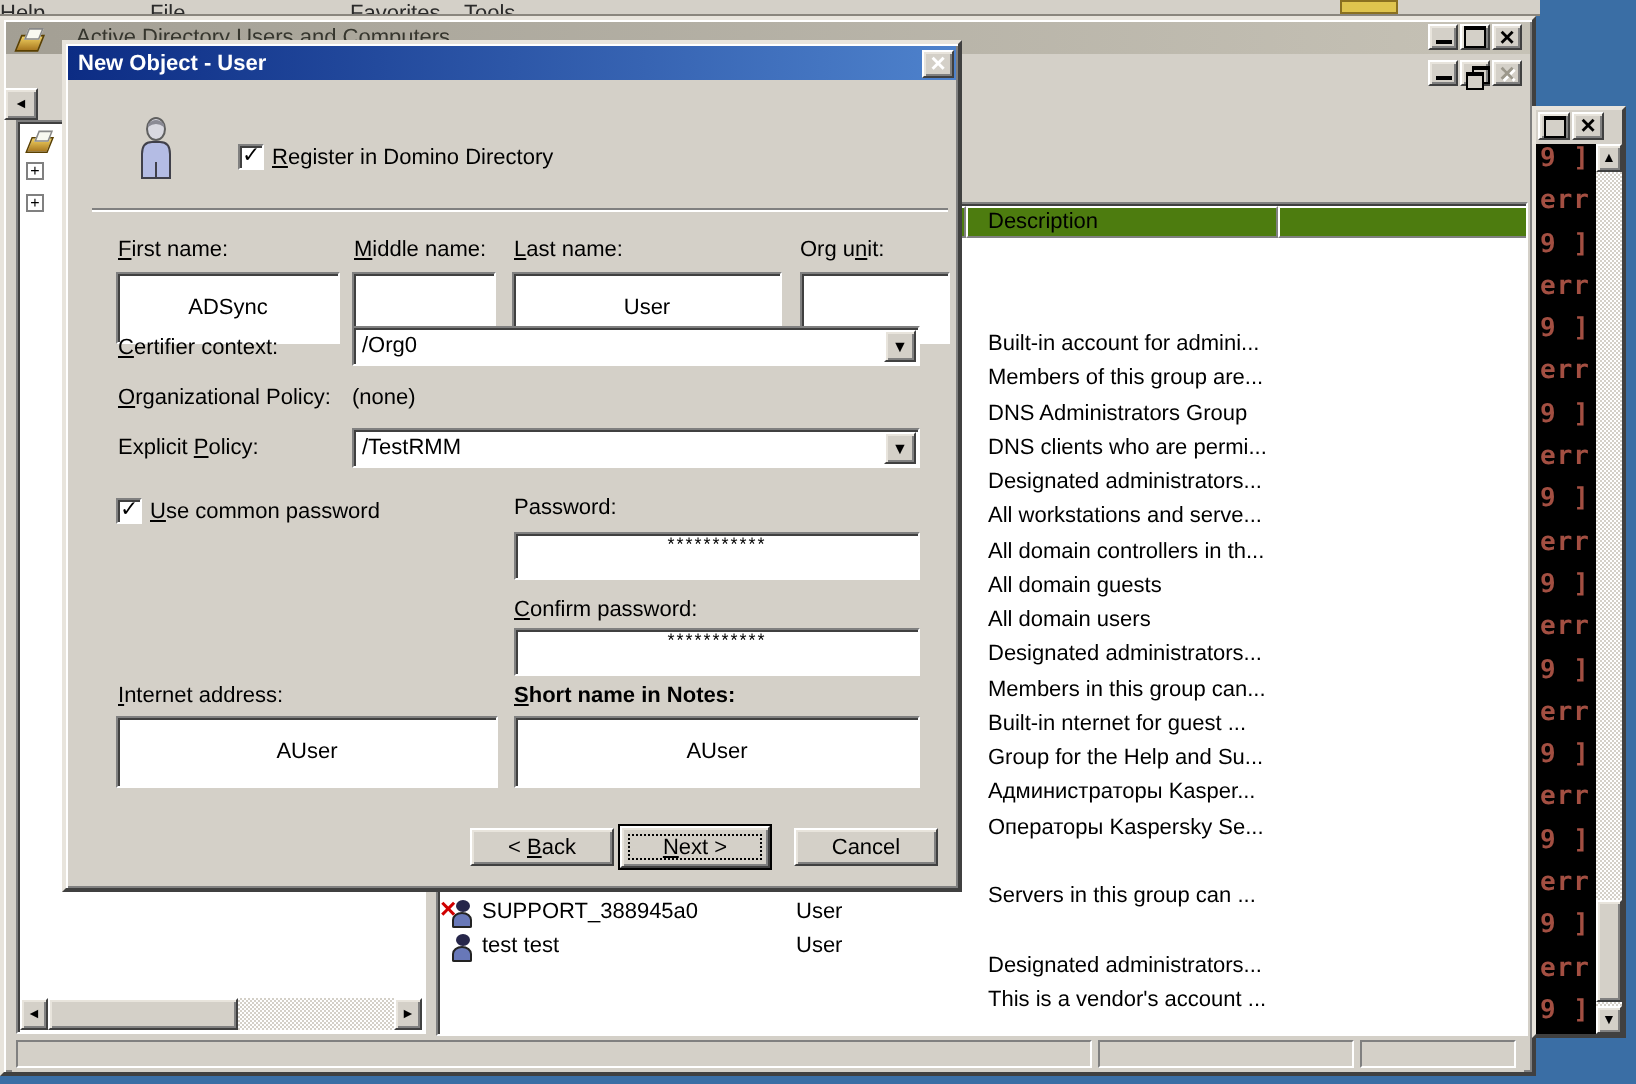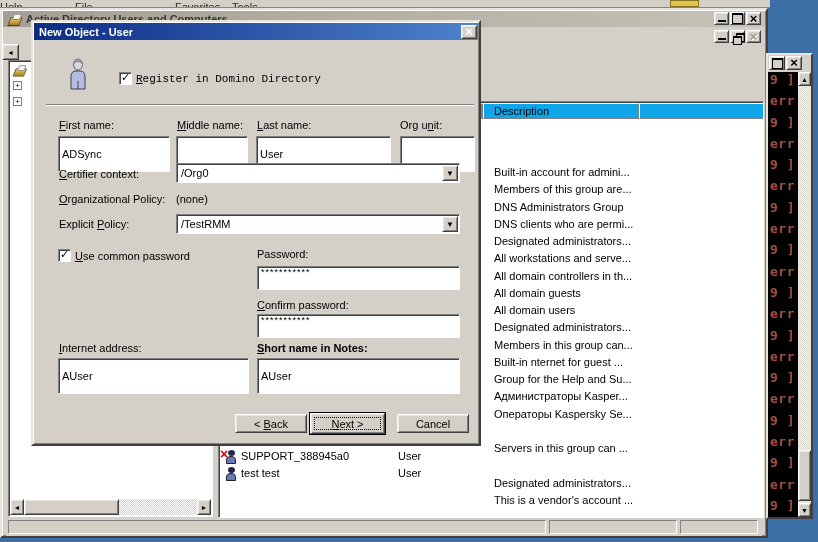--- a/index.html
+++ b/index.html
@@ -32,41 +32,41 @@
   .g-restore::before{content:'';position:absolute;left:5px;top:2px;width:7px;height:6px;border:1px solid #000;border-top-width:2px;}
   .g-restore::after{content:'';position:absolute;left:2px;top:5px;width:7px;height:6px;border:1px solid #000;border-top-width:2px;background:#d4d0c8;}
   .disabled::before{color:#9c988c;border-color:#9c988c;background:#9c988c;text-shadow:1px 1px 0 #fff;}
   .g-close.disabled::before{background:none;}
   
   .cb{width:13px;height:13px;background:#fff;border:1px solid;border-color:#808080 #fff #fff #808080;
       box-shadow:inset 1px 1px 0 #404040;position:absolute;}
   .cb.checked::after{content:'✓';position:absolute;left:1px;top:-2px;font:bold 11px "DejaVu Sans",sans-serif;}
   
   input.tx{position:absolute;height:18px;background:#fff;border:1px solid;border-color:#808080 #fff #fff #808080;
-      box-shadow:inset 1px 1px 0 #404040;font:11px "Liberation Sans",sans-serif;padding:17px 3px;outline:none;}
+      box-shadow:inset 1px 1px 0 #404040;font:11px "Liberation Sans",sans-serif;padding:17px 3px;outline:none;text-align:center;}
   input.pw{font-size:9px;letter-spacing:1px;padding-top:5px;}
   
   .combo{position:absolute;height:20px;background:#fff;border:1px solid;border-color:#808080 #fff #fff #808080;
          box-shadow:inset 1px 1px 0 #404040;}
   .combo .val{position:absolute;left:4px;top:3px;right:20px;overflow:hidden;white-space:nowrap;}
   .combo .dd{position:absolute;right:1px;top:1px;width:16px;height:16px;}
   
   .dlg-title{background:linear-gradient(90deg,#0c2c84,#4e82cc);color:#fff;font-weight:bold;
              display:flex;align-items:center;padding-left:5px;}
   
   .lbl{position:absolute;white-space:nowrap;}
   u{text-decoration:underline;}
   
   .lv-row{position:relative;height:17.25px;width:100%;}
   .lv-row span{position:absolute;white-space:nowrap;top:2px;}
   .lv-name{left:21px;}
   .lv-type{left:178px;}
   .lv-dots{left:254px;}
   .lv-desc{left:274px;margin-top:44px;}
-  .hdr-cell{position:absolute;top:0;height:16px;background:#0ea5e9;border:1px solid;
+  .hdr-cell{position:absolute;top:0;height:16px;background:#4d7c0f;border:1px solid;
             border-color:#fff #808080 #808080 #fff;padding:1px 0 0 10px;}
   
   .li-icon{left:4px;top:1px;width:14px;height:14px;}
   .li-icon i{position:absolute;display:block;}
   .li-user .p1,.li-user-disabled .p1{left:4px;top:0;width:7px;height:6px;background:#26264a;border-radius:50%;}
   .li-user .p2,.li-user-disabled .p2{left:2px;top:6px;width:10px;height:8px;background:#6878b8;border-radius:50% 50% 10% 10%;border:1px solid #222;}
   .li-user-disabled .p3::before{content:'×';position:absolute;left:-4px;top:-4px;color:#d00000;font:bold 14px "Liberation Sans",sans-serif;}
   .li-group .p1{left:1px;top:1px;width:6px;height:5px;background:#26264a;border-radius:50%;}
   .li-group .p2{left:0;top:6px;width:9px;height:7px;background:#7a86b8;border-radius:50% 50% 10% 10%;border:1px solid #222;}
   .li-group .p3{left:7px;top:0;width:7px;height:13px;}
@@ -101,21 +101,21 @@
   <span class="frag">File</span>
       <span class="frag">Favorites</span>
       <span class="frag">Tools</span>
       <span class="frag">Help</span>
     </div>
 
   <div class="abs winframe" style="left:0;top:8px;width:768px;height:530px;">
 
     <div class="abs" style="left:1px;top:1px;width:762px;height:16px;background:linear-gradient(90deg,#a39f94,#c6c2b6);display:flex;align-items:center;">
       <span class="aduc-icon" style="margin-left:3px;transform:scale(.85);"></span>
-      <span style="margin-left:4px;font-weight:bold;color:#36362e;">Active Directory Users and Computers</span>
+      <span style="margin-left:16px;font-weight:normal;color:#36362e;">Active Directory Users and Computers</span>
       <span class="abs btn g-min" style="left:711px;top:1px;width:15px;height:13px;"></span>
       <span class="abs btn g-max" style="left:727px;top:1px;width:15px;height:13px;"></span>
       <span class="abs btn g-close" style="left:743px;top:1px;width:15px;height:13px;"></span>
     </div>
 
     <div class="abs" style="left:1px;top:17px;width:762px;height:19px;background:#d4d0c8;">
       <span class="abs btn g-min" style="left:711px;top:3px;width:15px;height:13px;"></span>
       <span class="abs btn g-restore" style="left:727px;top:3px;width:15px;height:13px;"></span>
       <span class="abs btn g-close disabled" style="left:743px;top:3px;width:15px;height:13px;"></span>
     </div>
@@ -386,21 +386,21 @@
     </div>
 
     <svg class="abs" width="22" height="32" viewBox="0 0 22 32" style="left:34px;top:36px;">
       <ellipse cx="11" cy="6.5" rx="4.5" ry="5.5" fill="#d8d8e0" stroke="#606060"></ellipse>
       <path d="M7 4 Q11 0 15 4 L15 5.5 Q11 2.5 7 5.5 Z" fill="#8a8a94"></path>
       <path d="M4 31 L4 19 Q4 13 9 13 L13 13 Q18 13 18 19 L18 31 Z" fill="#b4bce4" stroke="#40404a"></path>
       <line x1="11" y1="23" x2="11" y2="31" stroke="#40404a"></line>
     </svg>
 
     <span class="cb checked" style="left:86px;top:50px;"></span>
-    <span class="lbl" style="left:103px;top:51px;font-family:Liberation Mono, monospace;"><u>R</u>egister in Domino Directory</span>
+    <span class="lbl" style="left:103px;top:51px;"><u>R</u>egister in Domino Directory</span>
 
     <div class="abs" style="left:13px;top:82px;width:428px;height:2px;border-top:1px solid #808080;border-bottom:1px solid #fff;"></div>
 
     <span class="lbl" style="left:26px;top:97px;"><u>F</u>irst name:</span>
     <span class="lbl" style="left:144px;top:97px;"><u>M</u>iddle name:</span>
     <span class="lbl" style="left:224px;top:97px;"><u>L</u>ast name:</span>
     <span class="lbl" style="left:367px;top:97px;">Org u<u>n</u>it:</span>
 
     <input class="tx" style="left: 25px; top: 114px; width: 112px;" value="ADSync">
     <input class="tx" style="left: 143px; top: 114px; width: 72px;" value="">

